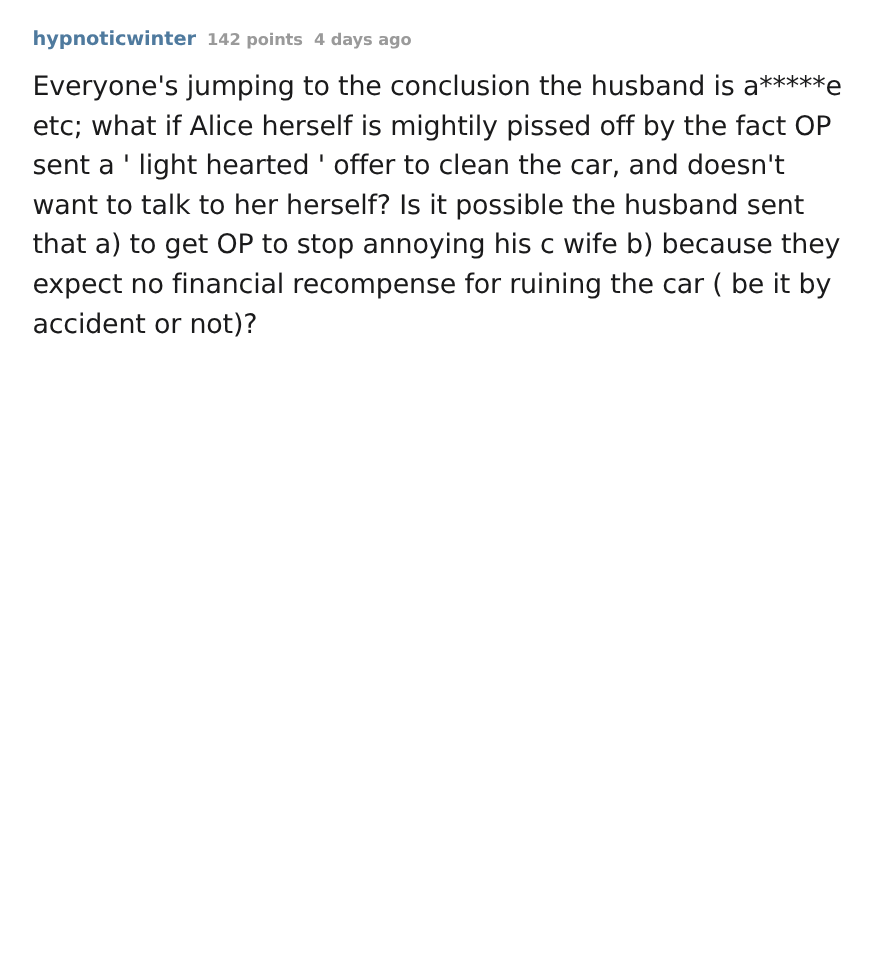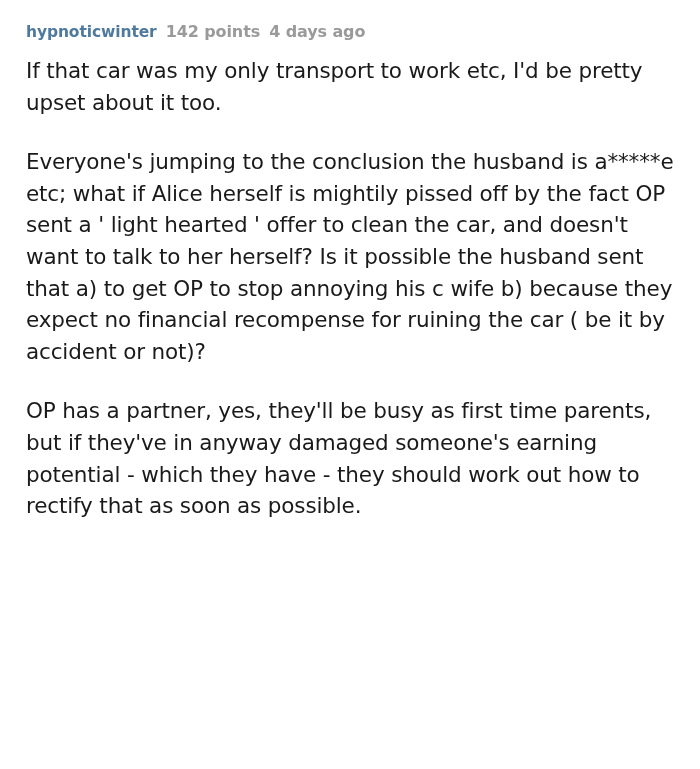--- a/index.html
+++ b/index.html
@@ -29,21 +29,21 @@
     letter-spacing: -0.1px;
   }
   .author {
     color: #4f7a9e;
     font-weight: bold;
     font-size: 15.5px;
   }
   .points, .age {
     color: #9a9a9a;
     font-weight: bold;
-    font-size: 16px;
+    font-size: 13px;
   }
   .body {
     font-size: 21.5px;
     line-height: 1.47;
     color: #1a1a1b;
     letter-spacing: -0.15px;
   }
   .body p {
     margin: 0 0 28px 0;
   }
@@ -56,18 +56,16 @@
 
 <div class="comment">
 
   <div class="meta">
     <span class="author">hypnoticwinter</span>
     <span class="points">142 points</span>
     <span class="age">4 days ago</span>
   </div>
 
   <div class="body">
-    <p>If that car was my only transport to work etc, I'd be pretty upset about it too.</p>
     <p>Everyone's jumping to the conclusion the husband is a*****e etc; what if Alice herself is mightily pissed off by the fact OP sent a ' light hearted ' offer to clean the car, and doesn't want to talk to her herself? Is it possible the husband sent that a) to get OP to stop annoying his c wife b) because they expect no financial recompense for ruining the car ( be it by accident or not)?</p>
-    <p>OP has a partner, yes, they'll be busy as first time parents, but if they've in anyway damaged someone's earning potential - which they have - they should work out how to rectify that as soon as possible.</p>
   </div>
 
 </div>
 
 </body></html>

